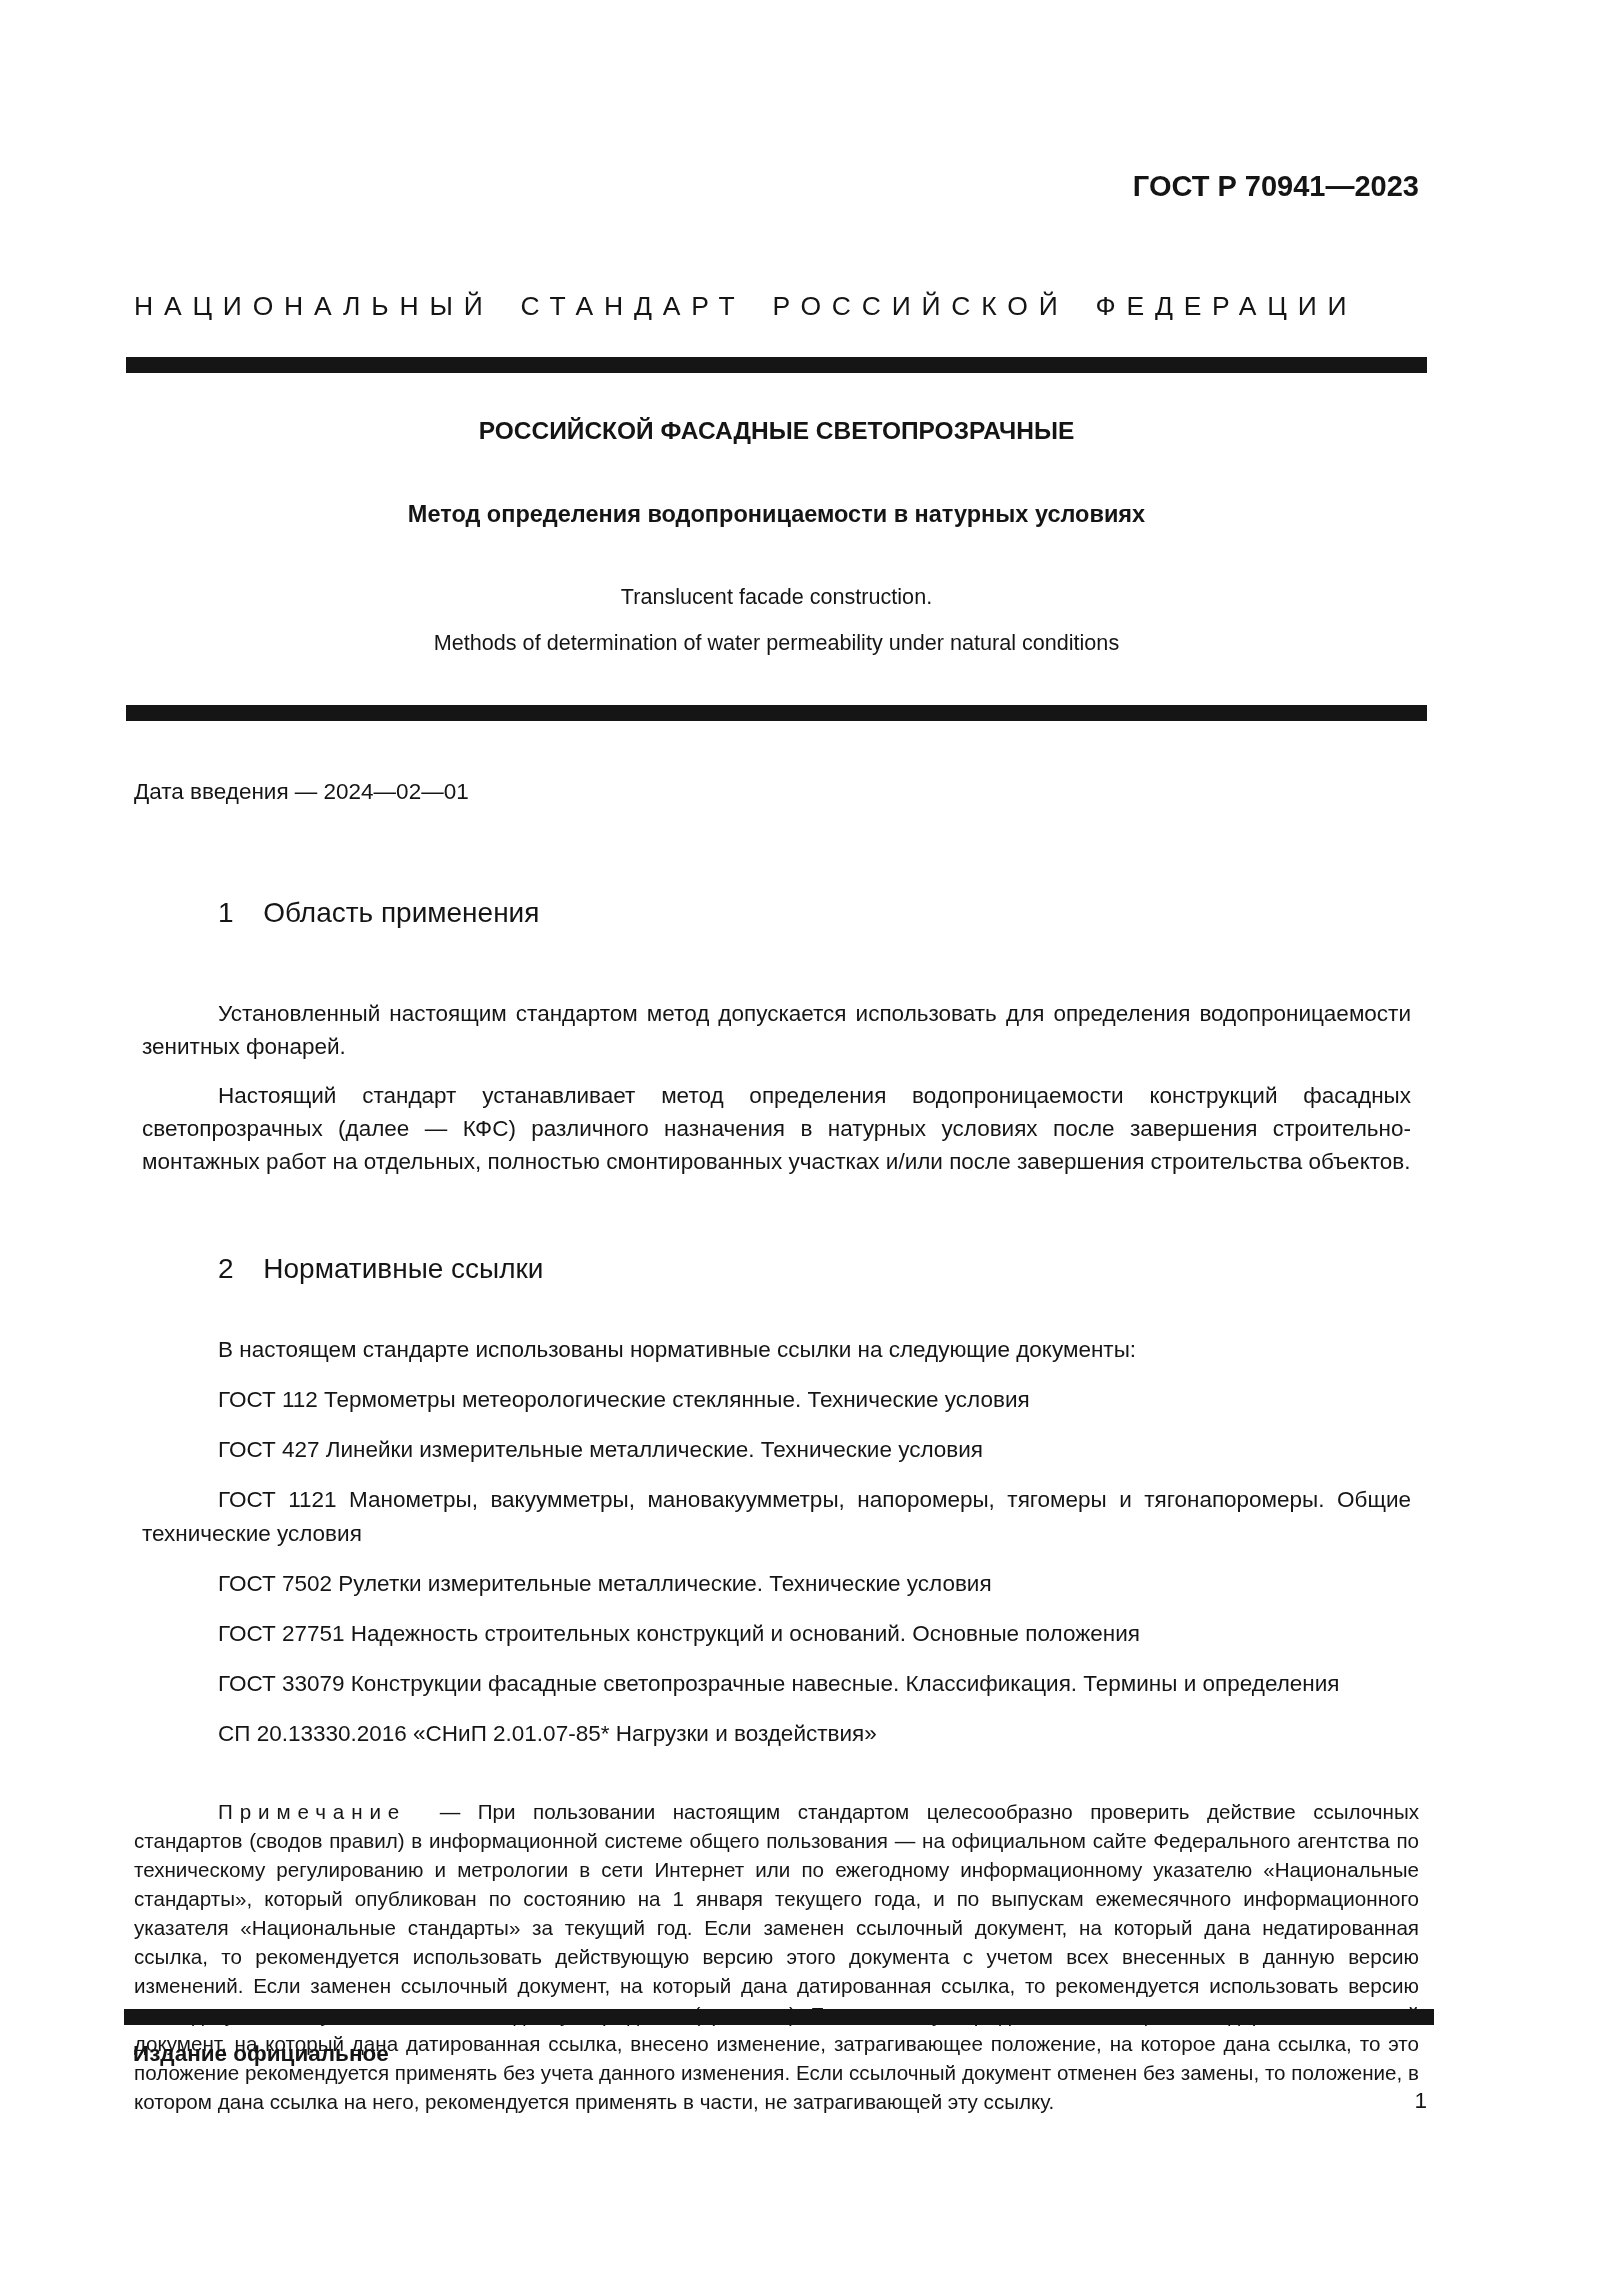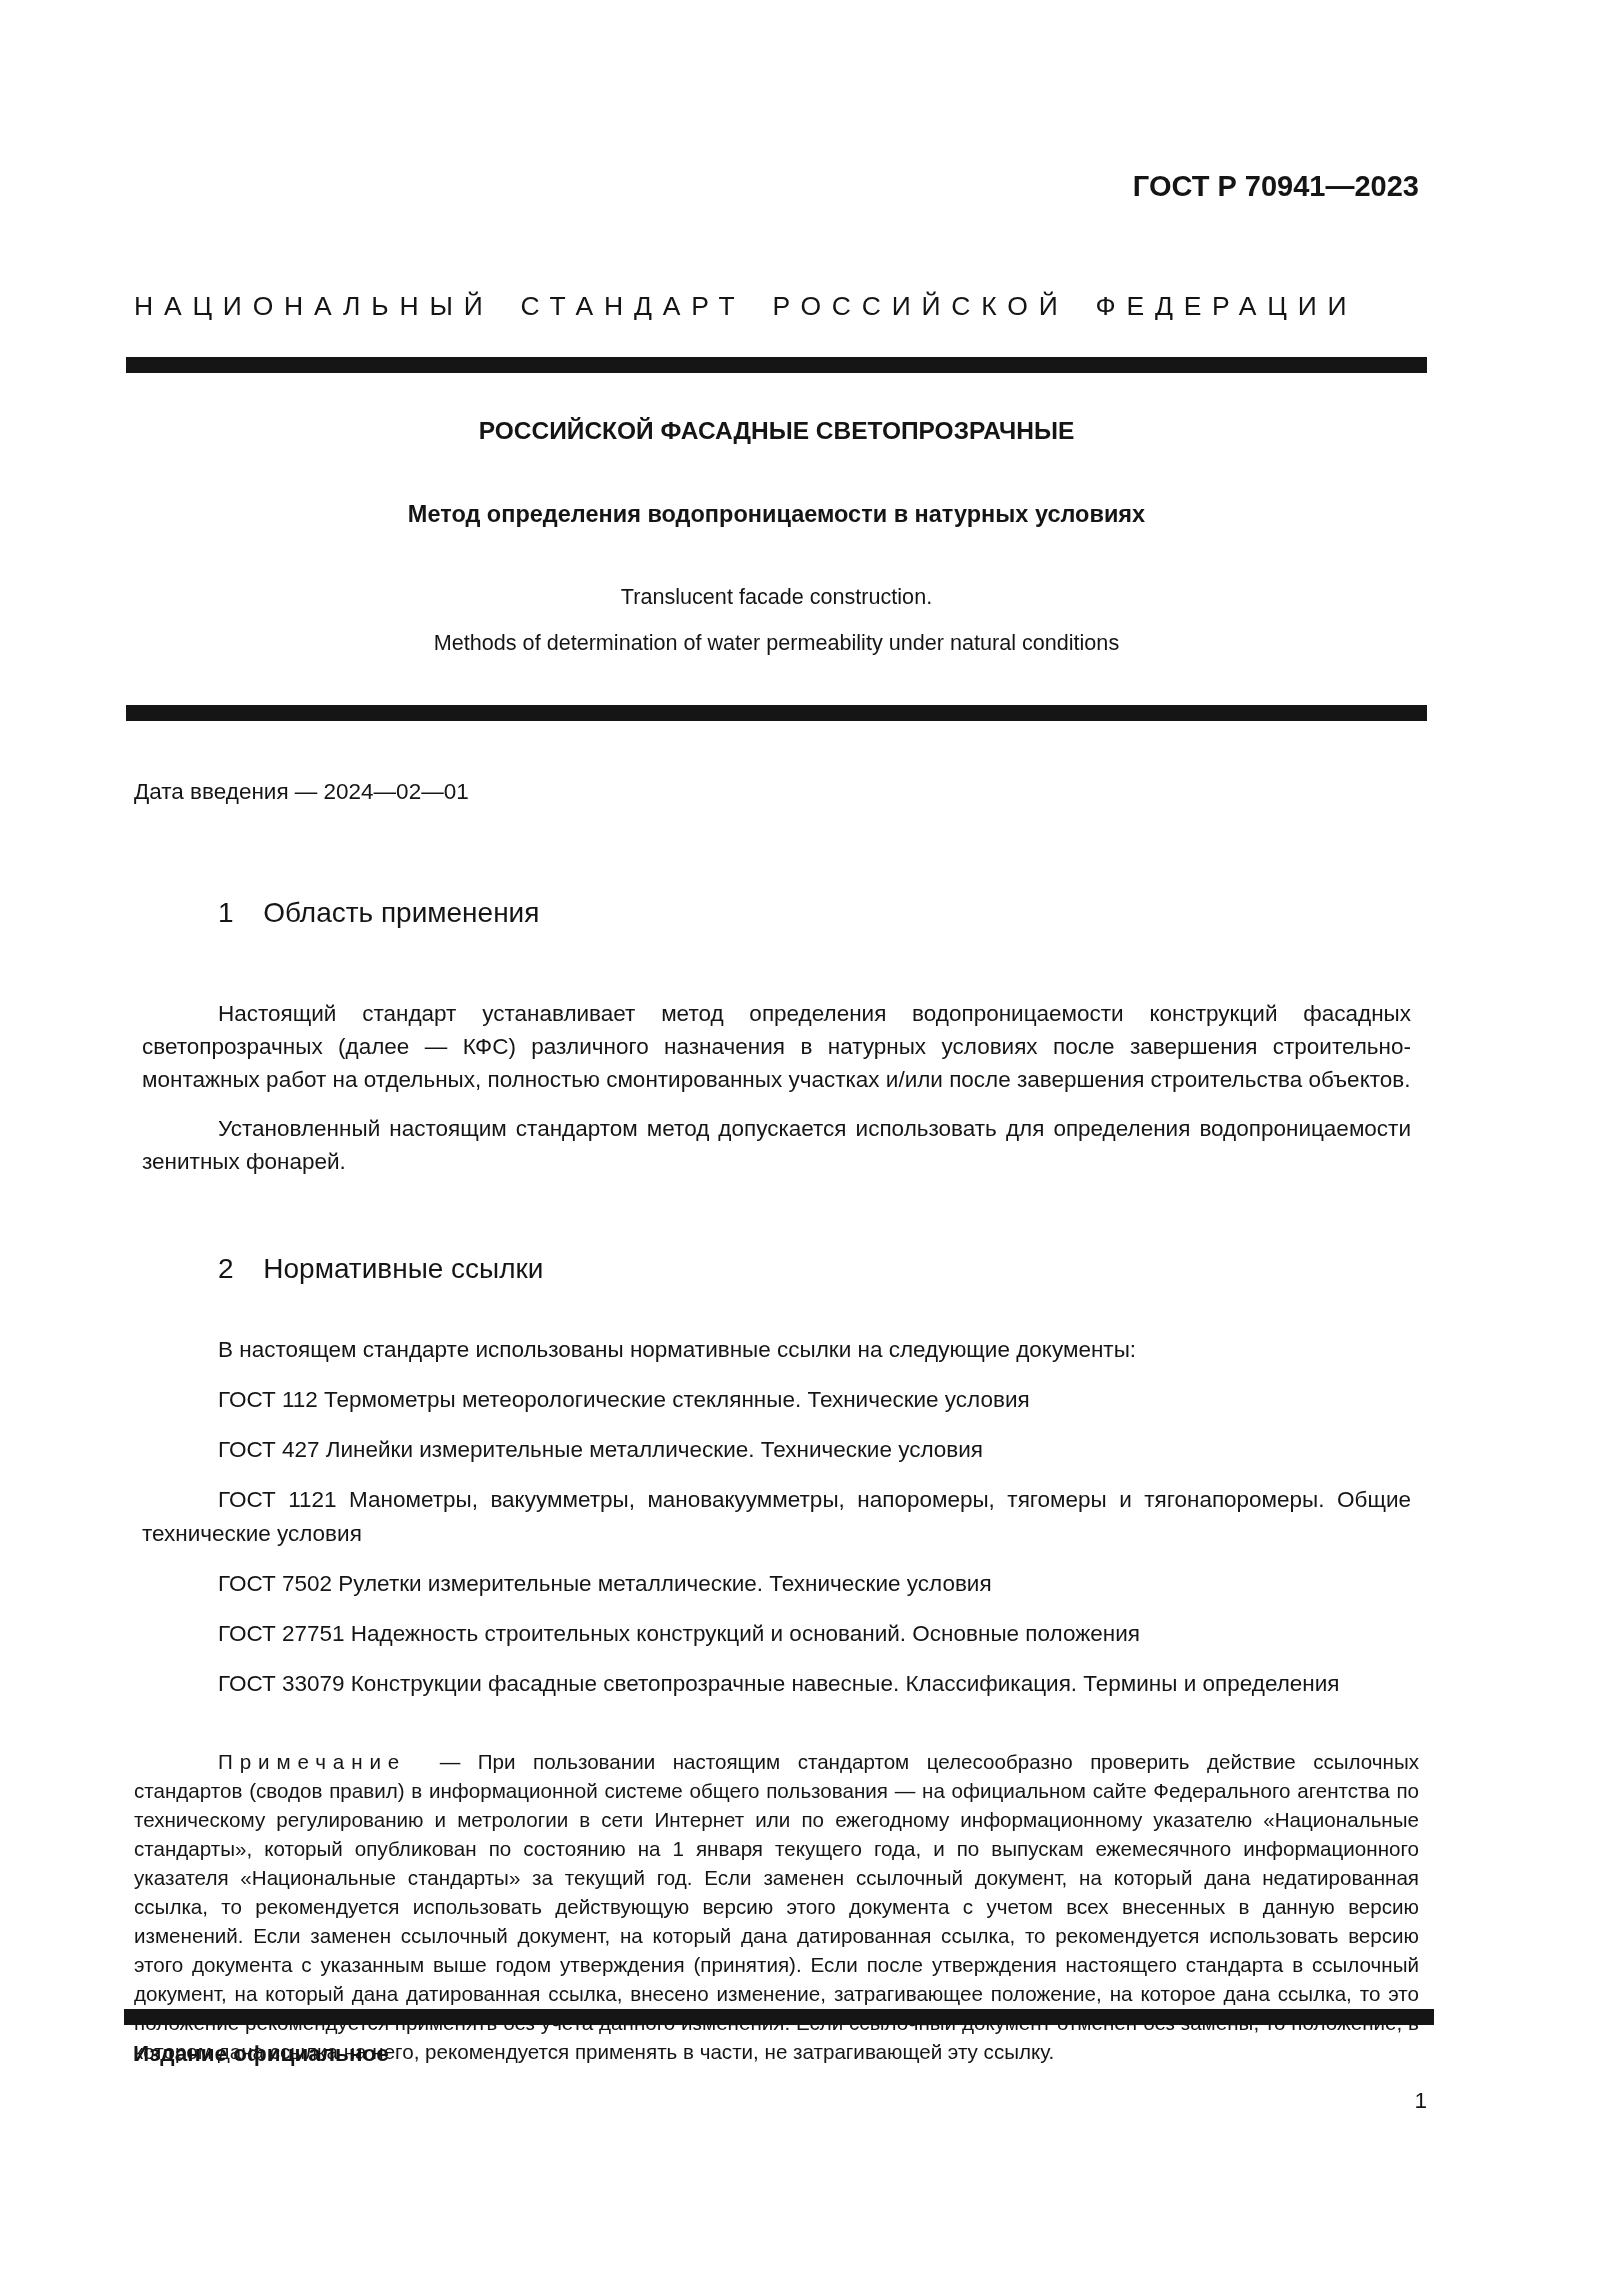--- a/index.html
+++ b/index.html
@@ -133,36 +133,37 @@
 
     <div class="rule-mid"></div>
 
     <div class="date-line">Дата введения — 2024—02—01</div>
 
     <div class="section-heading h1">
       <span class="heading-num">1</span><span>Область применения</span>
     </div>
 
     <div class="sec1-body">
+      <p>Установленный настоящим стандартом метод допускается использовать для определения водопроницаемости зенитных фонарей.</p>
       <p>Настоящий стандарт устанавливает метод определения водопроницаемости конструкций фасадных светопрозрачных (далее — КФС) различного назначения в натурных условиях после завершения строительно-монтажных работ на отдельных, полностью смонтированных участках и/или после завершения строительства объектов.</p>
-      <p>Установленный настоящим стандартом метод допускается использовать для определения водопроницаемости зенитных фонарей.</p>
     </div>
 
     <div class="section-heading h2">
       <span class="heading-num">2</span><span>Нормативные ссылки</span>
     </div>
 
     <div class="sec2-body">
       <p>В настоящем стандарте использованы нормативные ссылки на следующие документы:</p>
       <p>ГОСТ 112 Термометры метеорологические стеклянные. Технические условия</p>
       <p>ГОСТ 427 Линейки измерительные металлические. Технические условия</p>
       <p>ГОСТ 1121 Манометры, вакуумметры, мановакуумметры, напоромеры, тягомеры и тягонапоромеры. Общие технические условия</p>
       <p>ГОСТ 7502 Рулетки измерительные металлические. Технические условия</p>
       <p>ГОСТ 27751 Надежность строительных конструкций и оснований. Основные положения</p>
       <p>ГОСТ 33079 Конструкции фасадные светопрозрачные навесные. Классификация. Термины и определения</p>
+      <p>СП 20.13330.2016 «СНиП 2.01.07-85*  Нагрузки и воздействия»</p>
     </div>
 
     <p class="note"><span class="note-label">Примечание</span><span> — При пользовании настоящим стандартом целесообразно проверить действие ссылочных стандартов (сводов правил) в информационной системе общего пользования — на официальном сайте Федерального агентства по техническому регулированию и метрологии в сети Интернет или по ежегодному информационному указателю «Национальные стандарты», который опубликован по состоянию на 1 января текущего года, и по выпускам ежемесячного информационного указателя «Национальные стандарты» за текущий год. Если заменен ссылочный документ, на который дана недатированная ссылка, то рекомендуется использовать действующую версию этого документа с учетом всех внесенных в данную версию изменений. Если заменен ссылочный документ, на который дана датированная ссылка, то рекомендуется использовать версию этого документа с указанным выше годом утверждения (принятия). Если после утверждения настоящего стандарта в ссылочный документ, на который дана датированная ссылка, внесено изменение, затрагивающее положение, на которое дана ссылка, то это положение рекомендуется применять без учета данного изменения. Если ссылочный документ отменен без замены, то положение, в котором дана ссылка на него, рекомендуется применять в части, не затрагивающей эту ссылку.</span></p>
 
   </div>
 
   <div class="footer-rule"></div>
   <div class="official">Издание официальное</div>
   <div class="page-num">1</div>
 </div>

